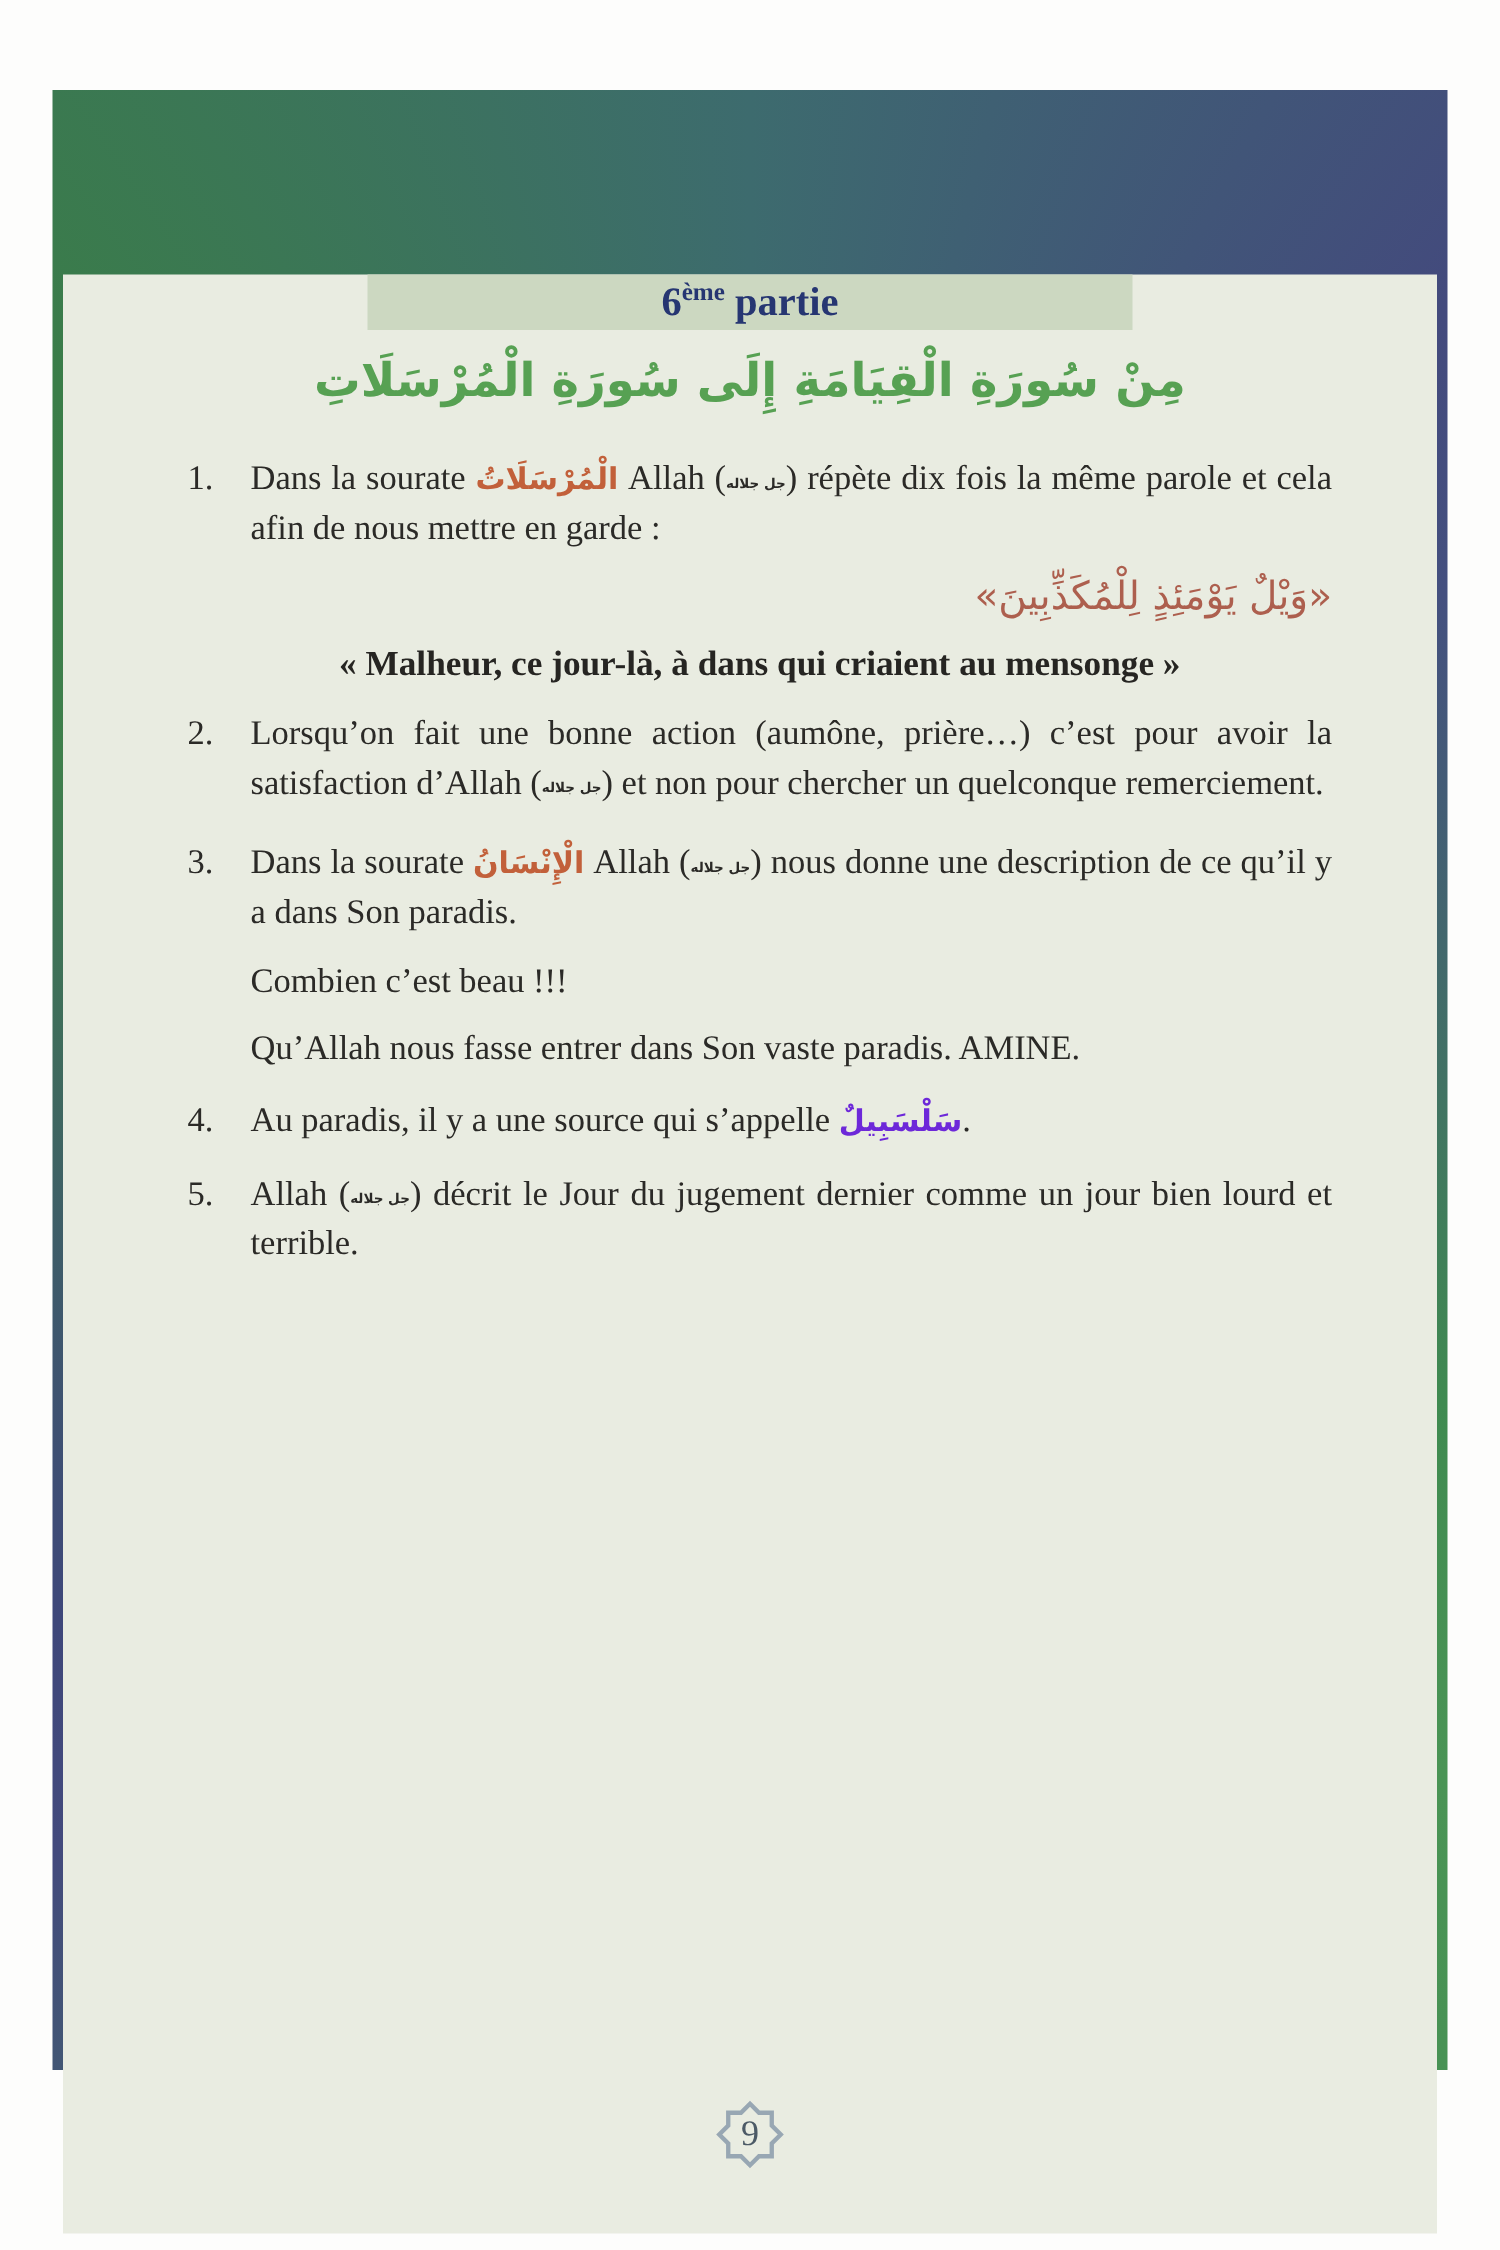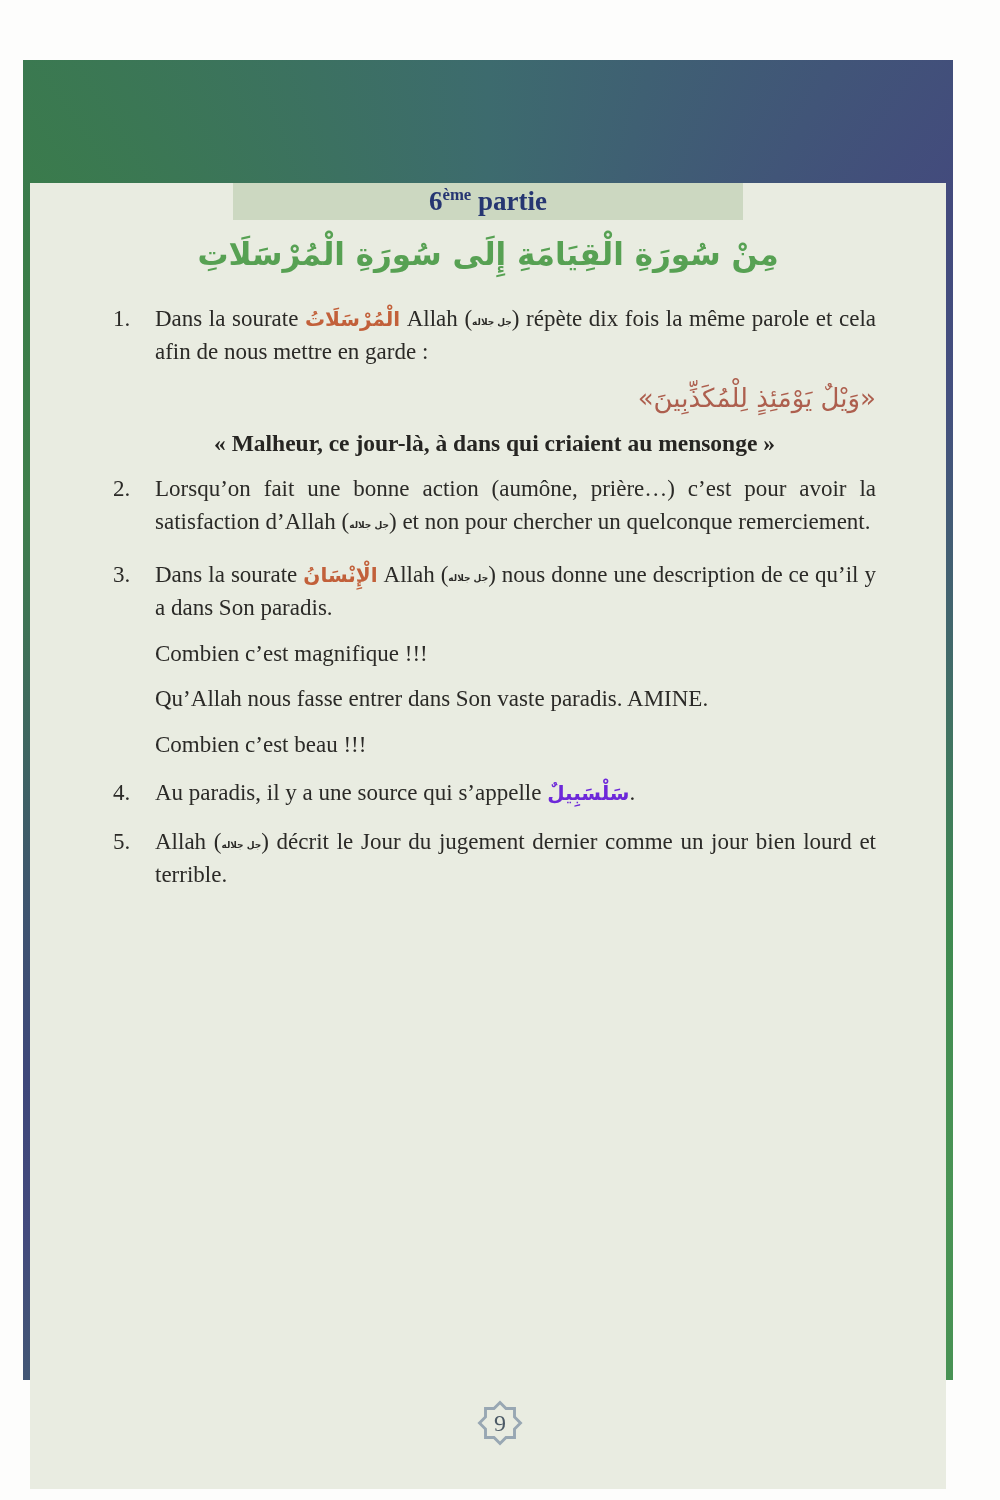--- a/index.html
+++ b/index.html
@@ -4,21 +4,21 @@
 <style>
   html,body{margin:0;padding:0;}
   body{
     width:1000px;height:1500px;
     background:#fdfdfc;
     position:relative;
     font-family:"Liberation Serif", serif;
     overflow:hidden;
   }
   .frame{
-    position:absolute;left:23px;top:60px;
+    position:absolute;left:35px;top:60px;
     width:930px;height:1320px;
     background:conic-gradient(from 0deg,
       #3d6b6e 0deg, #434a7d 42deg, #44507f 55deg,
       #3f8a50 115deg, #4a9455 135deg, #3f8a50 185deg,
       #434a7d 222deg, #3e477a 232deg, #3f7f4c 295deg,
       #3a7d48 315deg, #3d6b6e 360deg);
     padding:7px;
     box-sizing:border-box;
   }
   .page{
@@ -158,23 +158,22 @@
       <div class="item" style="margin-top:16px;">
         <span class="num">2.</span>
         <p><span>Lorsqu’on fait une bonne action (aumône, prière…) c’est pour avoir la satisfaction d’Allah (</span><span class="hon">جل جلاله</span><span>) et non pour chercher un quelconque remerciement.</span></p>
       </div>
 
       <div class="item" style="margin-top:20px;">
         <span class="num">3.</span>
         <p><span>Dans la sourate </span><span class="ar-inline ar-orange">الْإِنْسَانُ</span><span> Allah (</span><span class="hon">جل جلاله</span><span>) nous donne une description de ce qu’il y a dans Son paradis.</span></p>
       </div>
 
-      <div class="sub-line">Combien c’est magnifique !!!</div>
+      <div class="sub-line">Combien c’est beau !!!</div>
       <div class="sub-line">Qu’Allah nous fasse entrer dans Son vaste paradis. AMINE.</div>
-      <div class="sub-line">Combien c’est beau !!!</div>
 
       <div class="item" style="margin-top:15px;">
         <span class="num">4.</span>
         <p><span>Au paradis, il y a une source qui s’appelle </span><span class="ar-inline ar-black">سَلْسَبِيلٌ</span><span>.</span></p>
       </div>
 
       <div class="item" style="margin-top:16px;">
         <span class="num">5.</span>
         <p><span>Allah (</span><span class="hon">جل جلاله</span><span>) décrit le Jour du jugement dernier comme un jour bien lourd et terrible.</span></p>
       </div>

